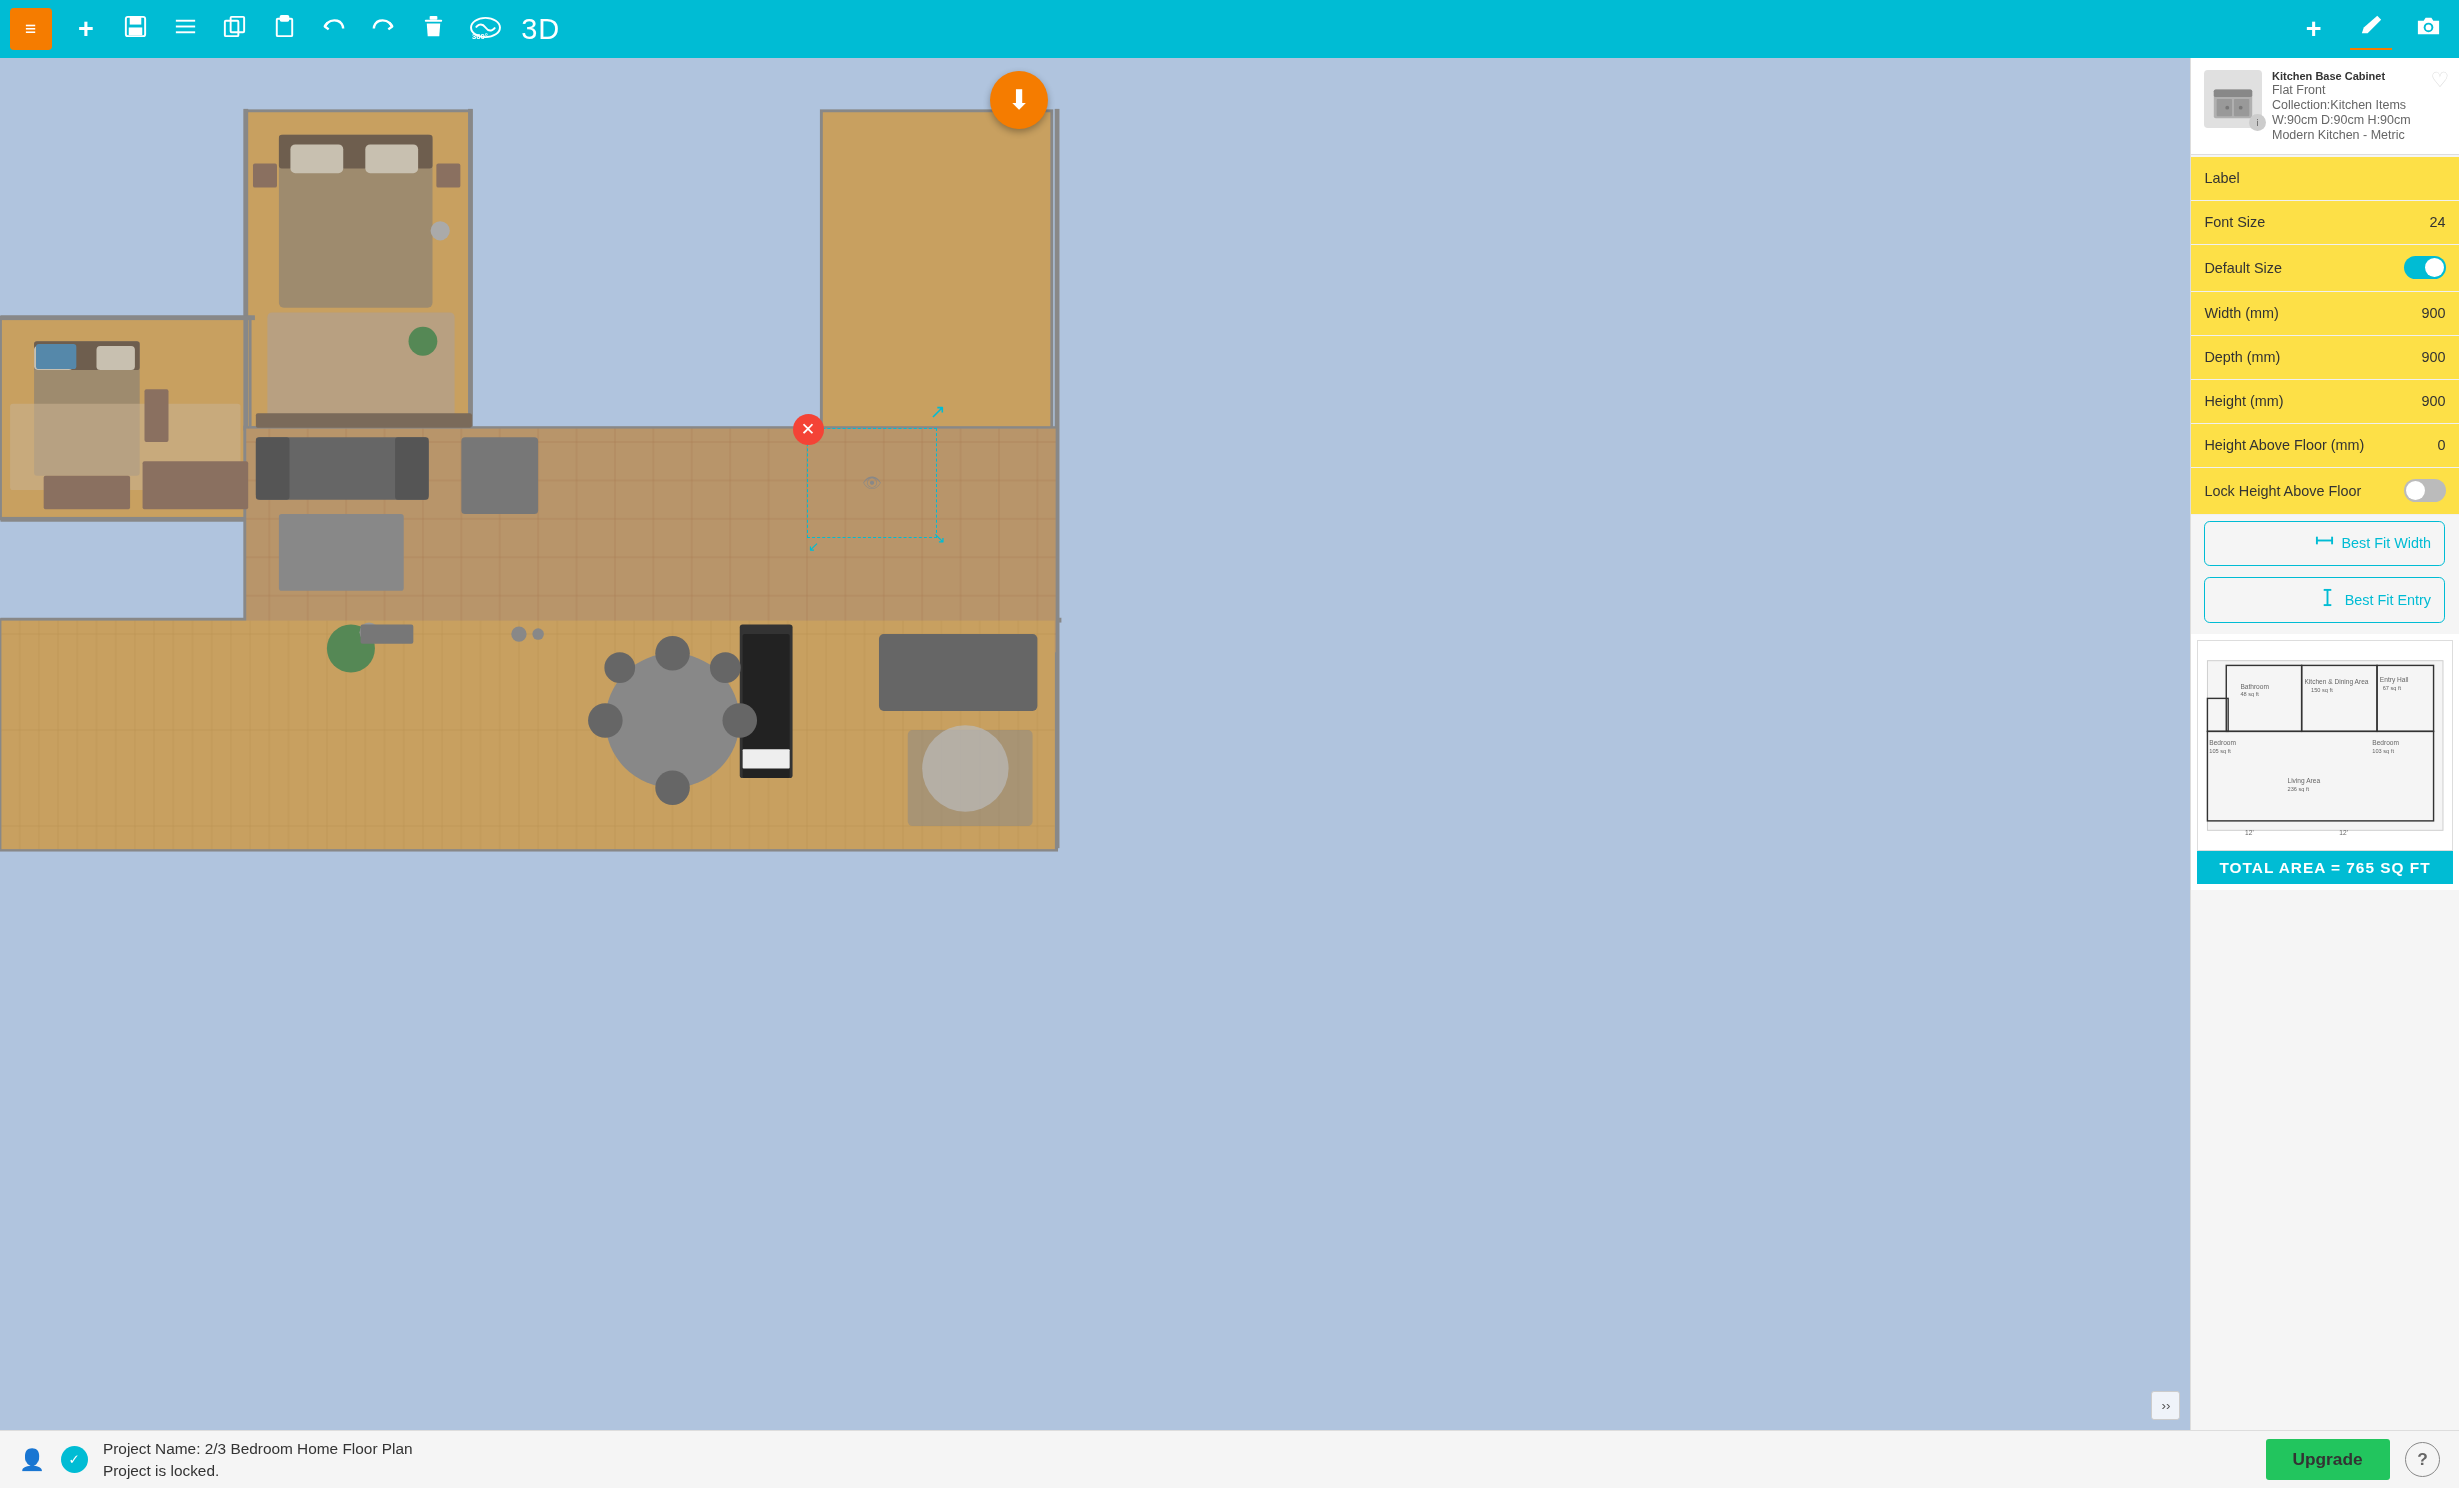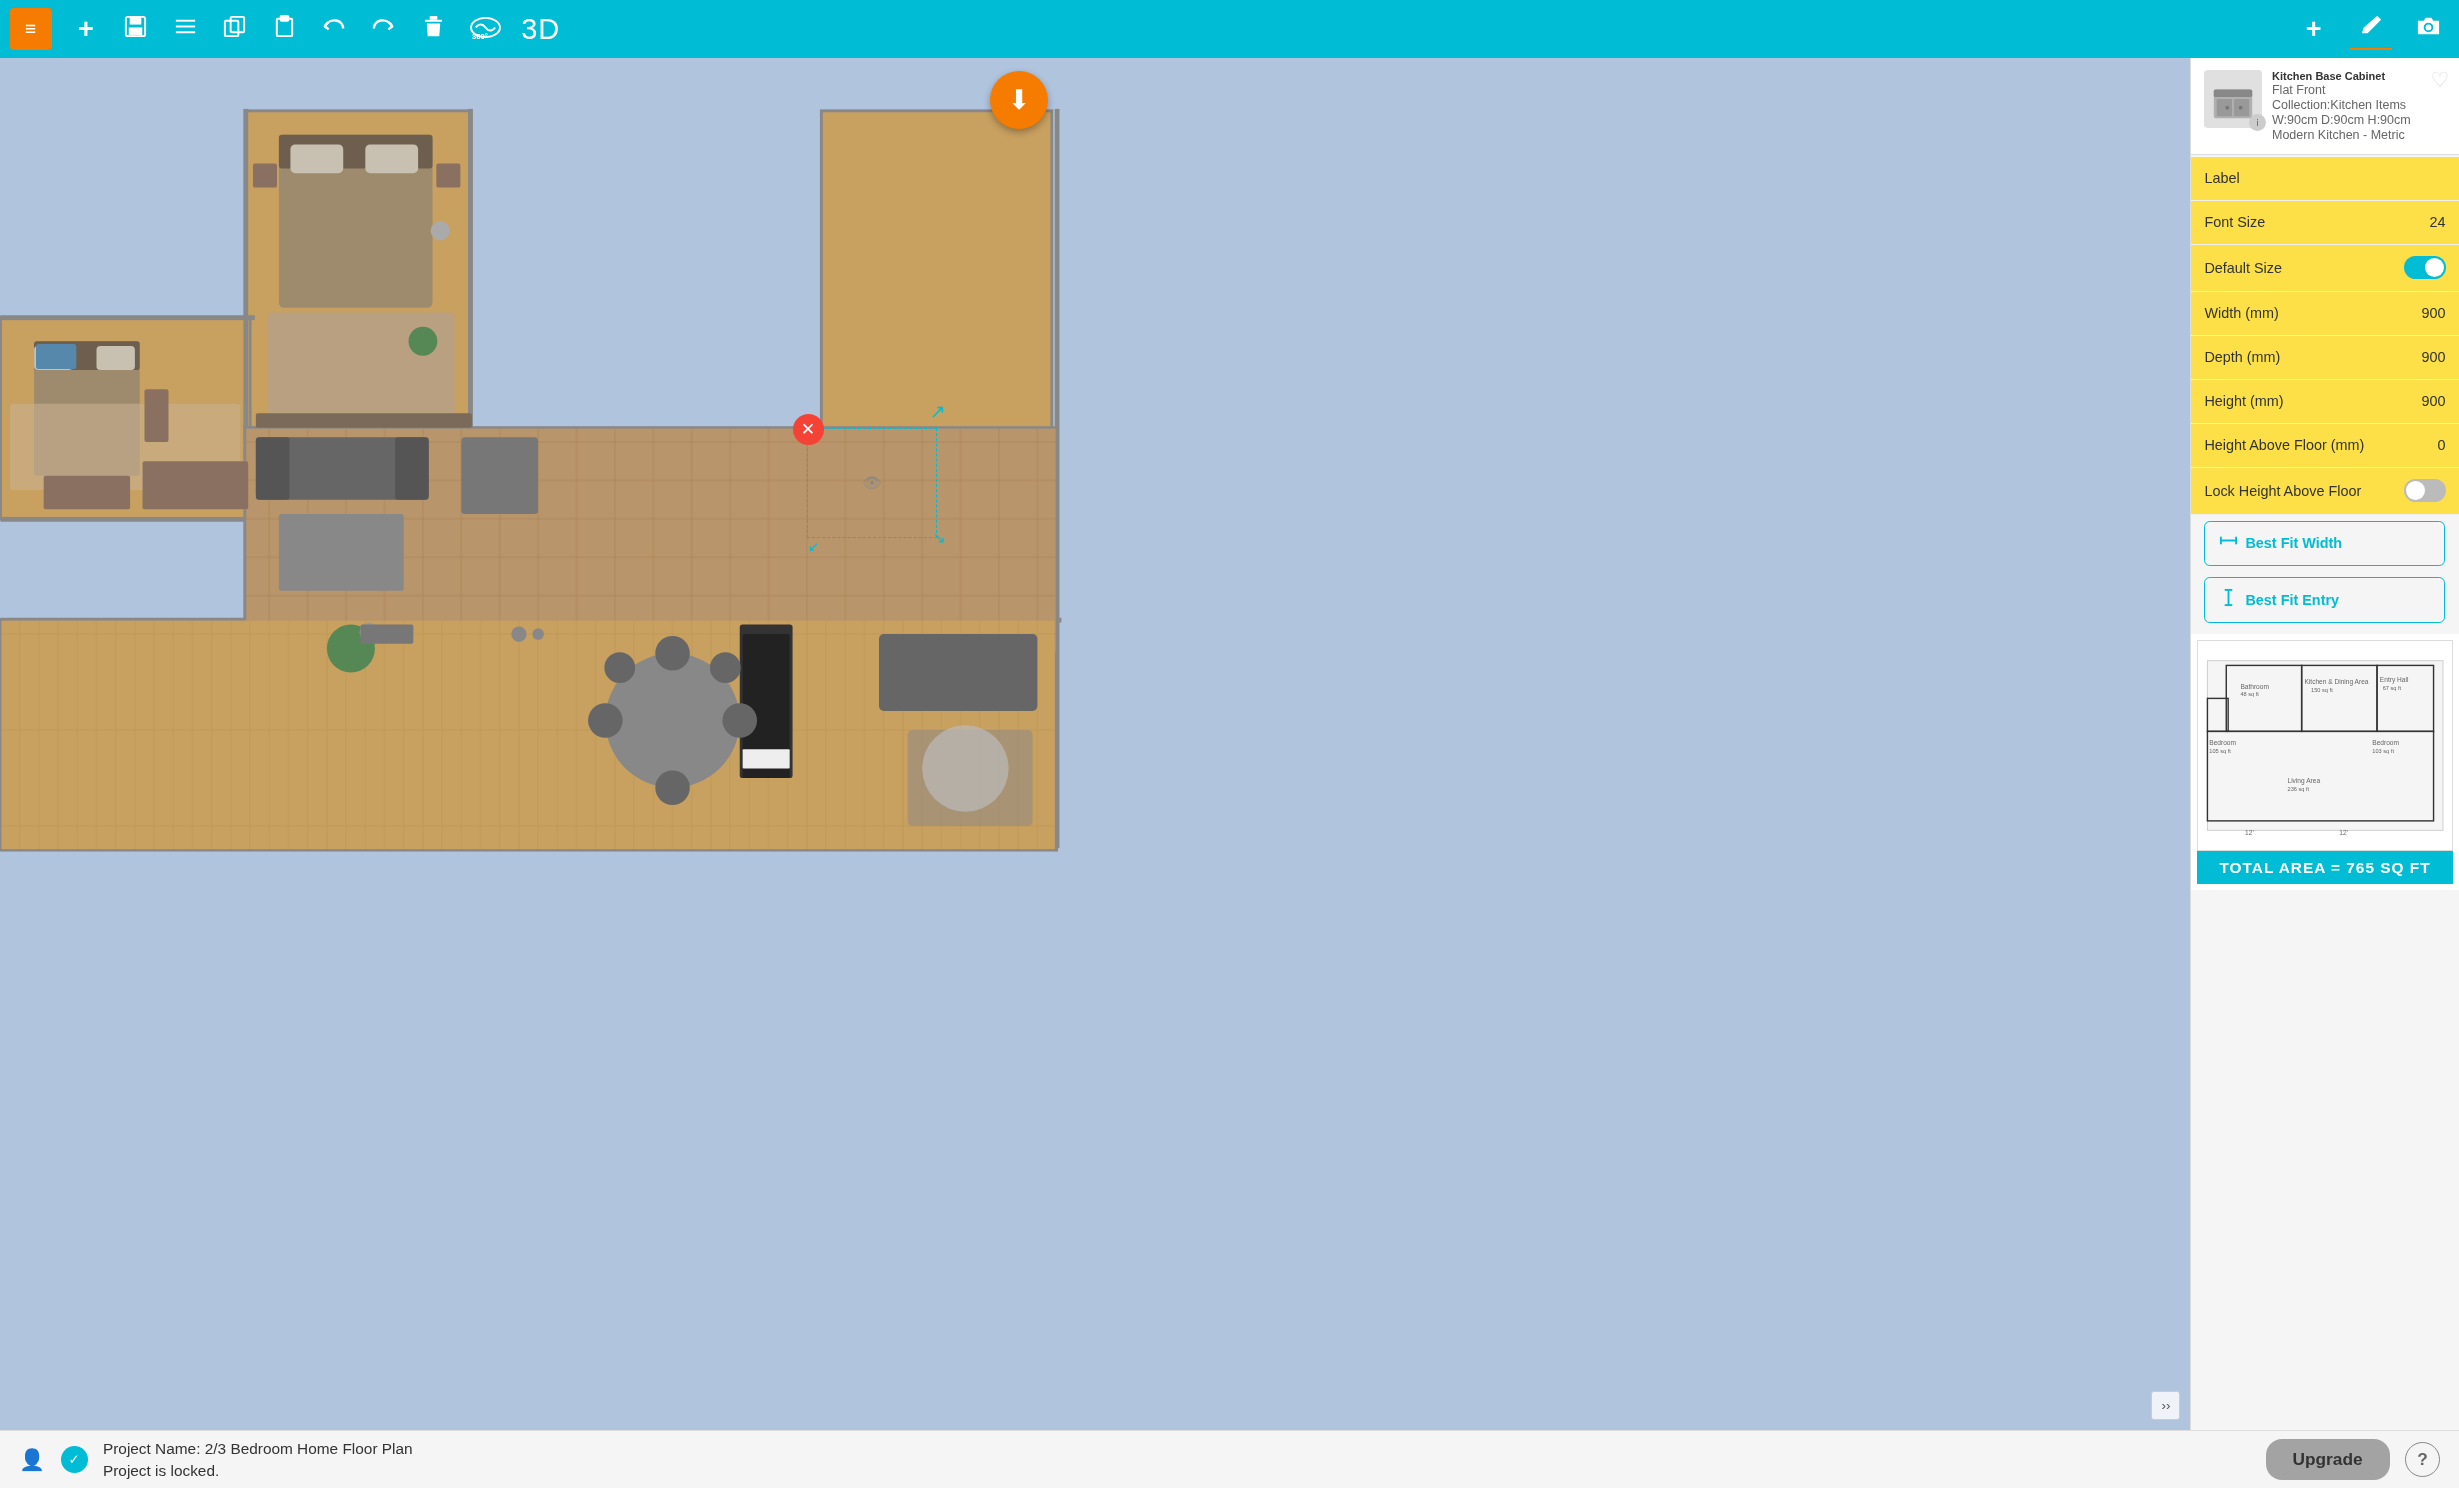--- a/index.html
+++ b/index.html
@@ -208,23 +208,23 @@
       color: white;
       font-size: 13.4px;
     }
     .status-text {
       font-size: 15.4px;
       color: #333;
       line-height: 1.4;
     }
     .status-upgrade-btn {
       margin-left: auto;
-      background: #a3a3a3;
+      background: #22c55e;
       border: none;
-      border-radius: 16px;
+      border-radius: 3px;
       padding: 9.6px 27px;
       font-size: 17.3px;
       font-weight: bold;
       color: #333;
       cursor: pointer;
     }
     .status-help-btn {
       background: none;
       border: 1.9px solid #888;
       border-radius: 50%;
@@ -380,27 +380,28 @@
     }
 
     
     .best-fit-btn {
       background: none;
       border: 1.9px solid #00bcd4;
       color: #00bcd4;
       border-radius: 5.8px;
       padding: 9.6px 13.4px;
       font-size: 14.4px;
-      font-weight: bold;
+      font-weight: normal;
       cursor: pointer;
       display: flex;
       align-items: center;
       gap: 7.7px;
       width: calc(100% - 27px);
       margin: 5.8px 13.4px;
+      justify-content: flex-end;
     }
     .best-fit-btn-icon {
       font-size: 17.3px;
     }
 
     
     .mini-map {
       background: white;
       margin-top: 5.8px;
       padding: 5.8px;

